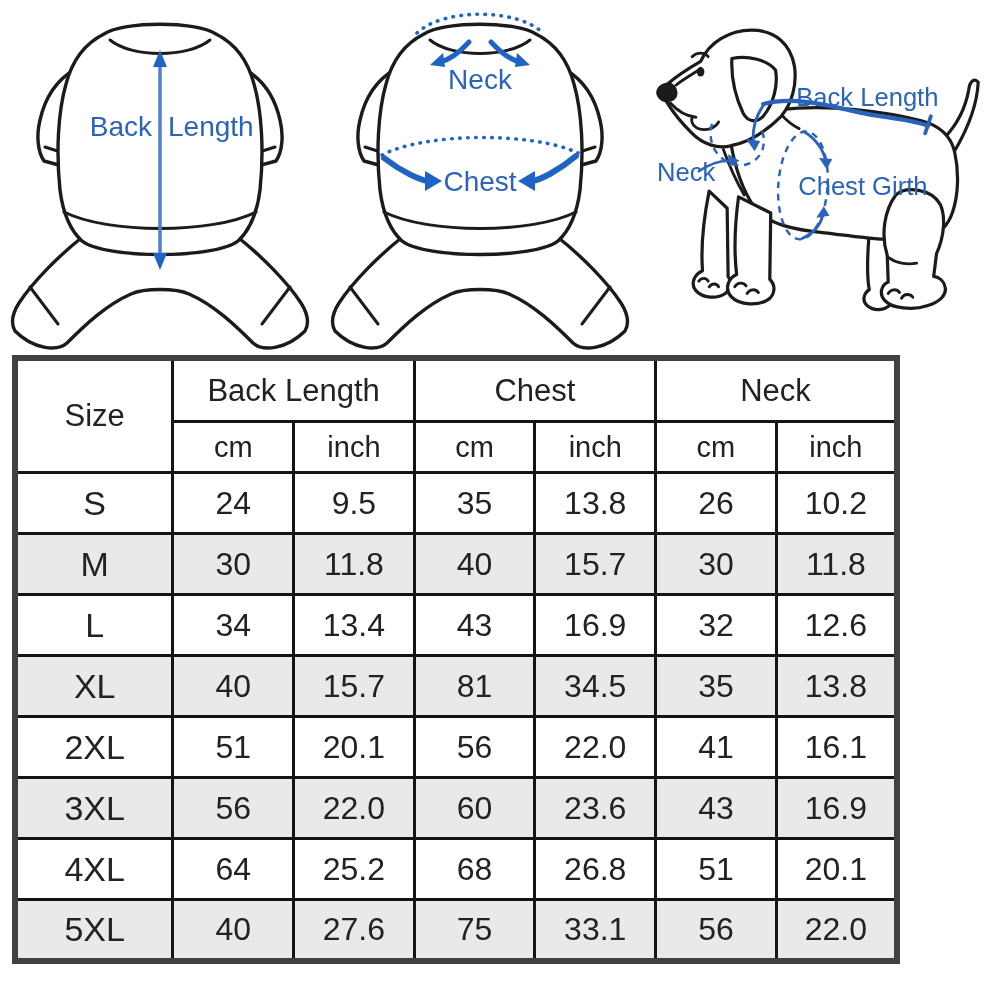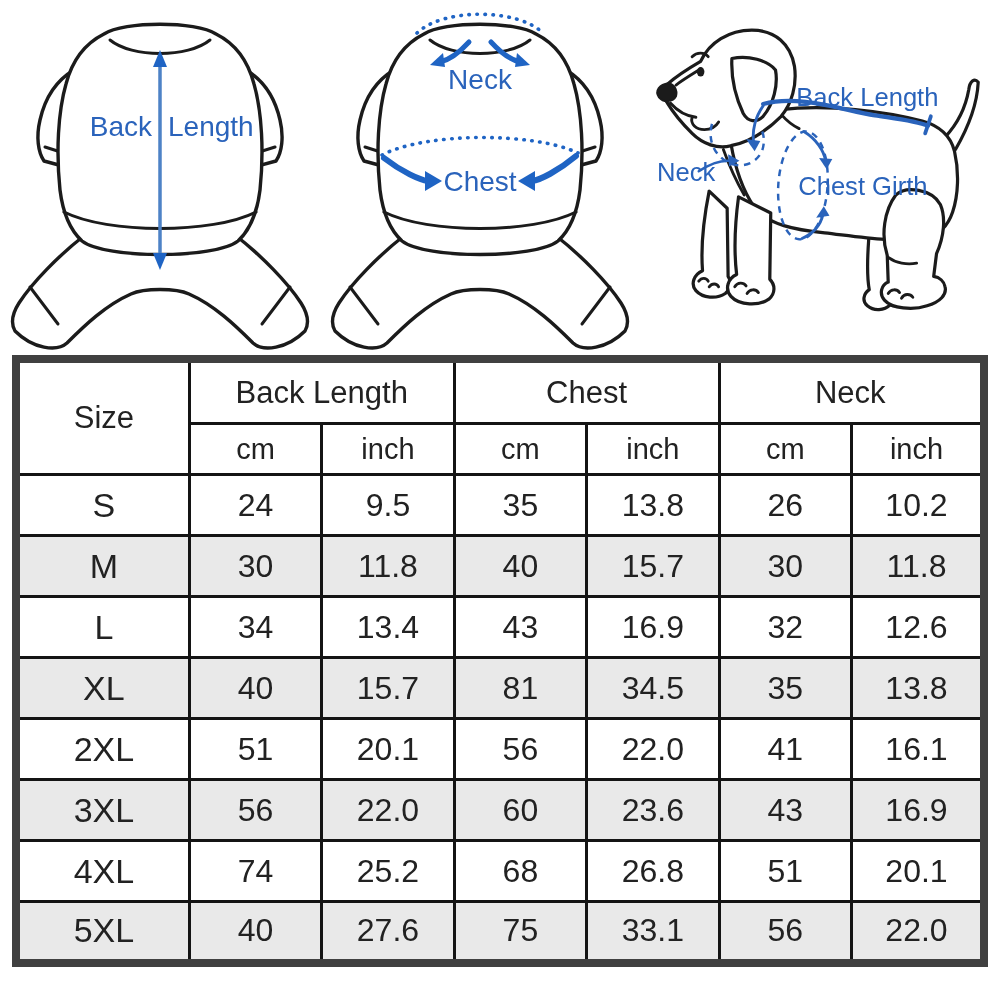--- a/index.html
+++ b/index.html
@@ -13,22 +13,22 @@
   .ink-line{fill:none;stroke:#1b1b1b;stroke-width:3;stroke-linecap:round;}
   .blue-line{fill:none;stroke:#2a63bb;stroke-linecap:round;}
   .dotted{fill:none;stroke:#1f64c4;stroke-width:3.6;stroke-linecap:round;stroke-dasharray:0.5 7.5;}
   .dashed{fill:none;stroke:#2a63bb;stroke-width:2.6;stroke-dasharray:7 6;}
   .arrow-thick{fill:none;stroke:#1f64c4;stroke-width:6;stroke-linecap:round;}
   .arrow-med{fill:none;stroke:#1f64c4;stroke-width:5;stroke-linecap:round;}
   .tri{fill:#1f64c4;stroke:none;}
   .tri-dk{fill:#2a63bb;stroke:none;}
 
   .table-wrap{margin:3px 12px 0 12px;}
-  table.size-table{border-collapse:collapse;width:976px;table-layout:fixed;
-                   border:8px solid #404040;color:#222;}
+  table.size-table{border-collapse:collapse;width:888px;table-layout:fixed;
+                   border:6px solid #404040;color:#222;}
   table.size-table th, table.size-table td{
     border:3px solid #141414;text-align:center;vertical-align:middle;
     font-weight:normal;padding:0;background:#fff;}
   thead tr.group-row th{height:59px;font-size:31px;}
   thead th.size-head{font-size:34px;}
   thead tr.unit-row th{height:48px;font-size:29px;}
   tbody tr{height:61px;}
   tbody td{font-size:32px;}
   tbody td.size-cell{font-size:34px;}
   tbody tr:nth-child(even) td{background:#e9e9e9;}
@@ -216,21 +216,21 @@
             <td class="size-cell">3XL</td>
             <td>56</td>
             <td>22.0</td>
             <td>60</td>
             <td>23.6</td>
             <td>43</td>
             <td>16.9</td>
           </tr>
           <tr>
             <td class="size-cell">4XL</td>
-            <td>74</td>
+            <td>64</td>
             <td>25.2</td>
             <td>68</td>
             <td>26.8</td>
             <td>51</td>
             <td>20.1</td>
           </tr>
           <tr>
             <td class="size-cell">5XL</td>
             <td>40</td>
             <td>27.6</td>

